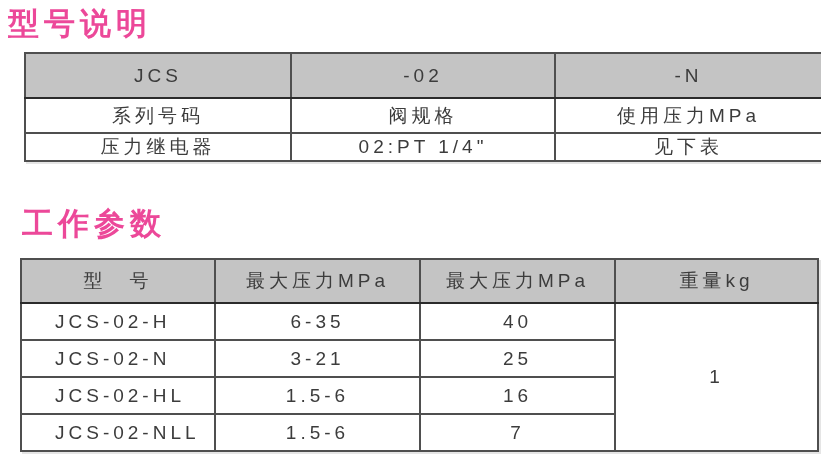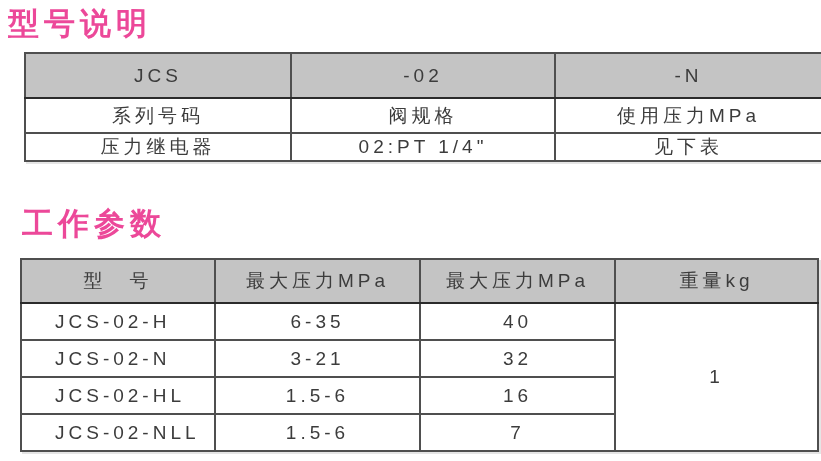--- a/index.html
+++ b/index.html
@@ -130,21 +130,21 @@
     <tbody>
       <tr>
         <td class="model-col">JCS-02-H</td>
         <td>6-35</td>
         <td>40</td>
         <td rowspan="4">1</td>
       </tr>
       <tr>
         <td class="model-col">JCS-02-N</td>
         <td>3-21</td>
-        <td>32</td>
+        <td>25</td>
       </tr>
       <tr>
         <td class="model-col">JCS-02-HL</td>
         <td>1.5-6</td>
         <td>16</td>
       </tr>
       <tr>
         <td class="model-col">JCS-02-NLL</td>
         <td>1.5-6</td>
         <td>7</td>

